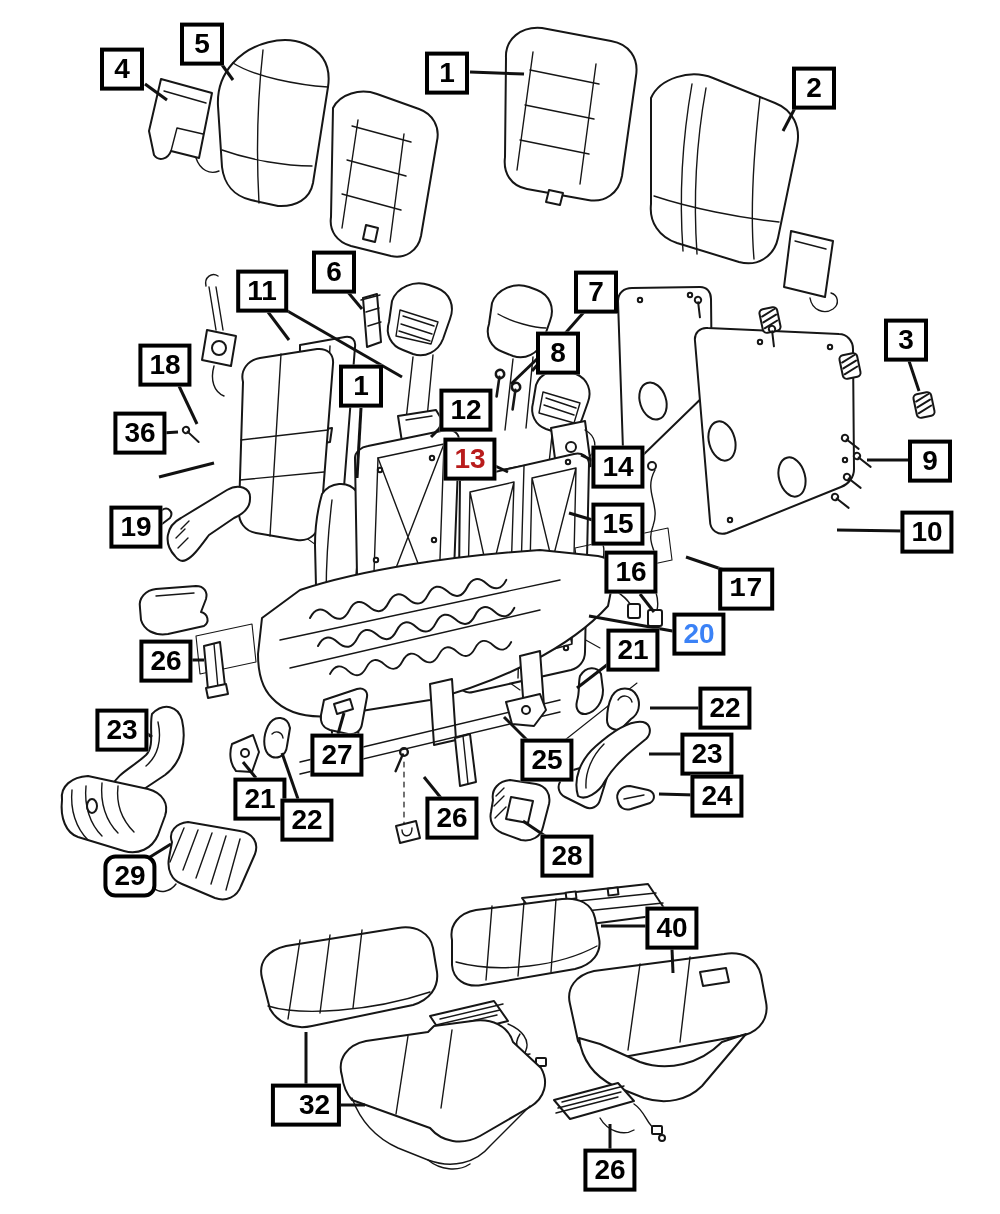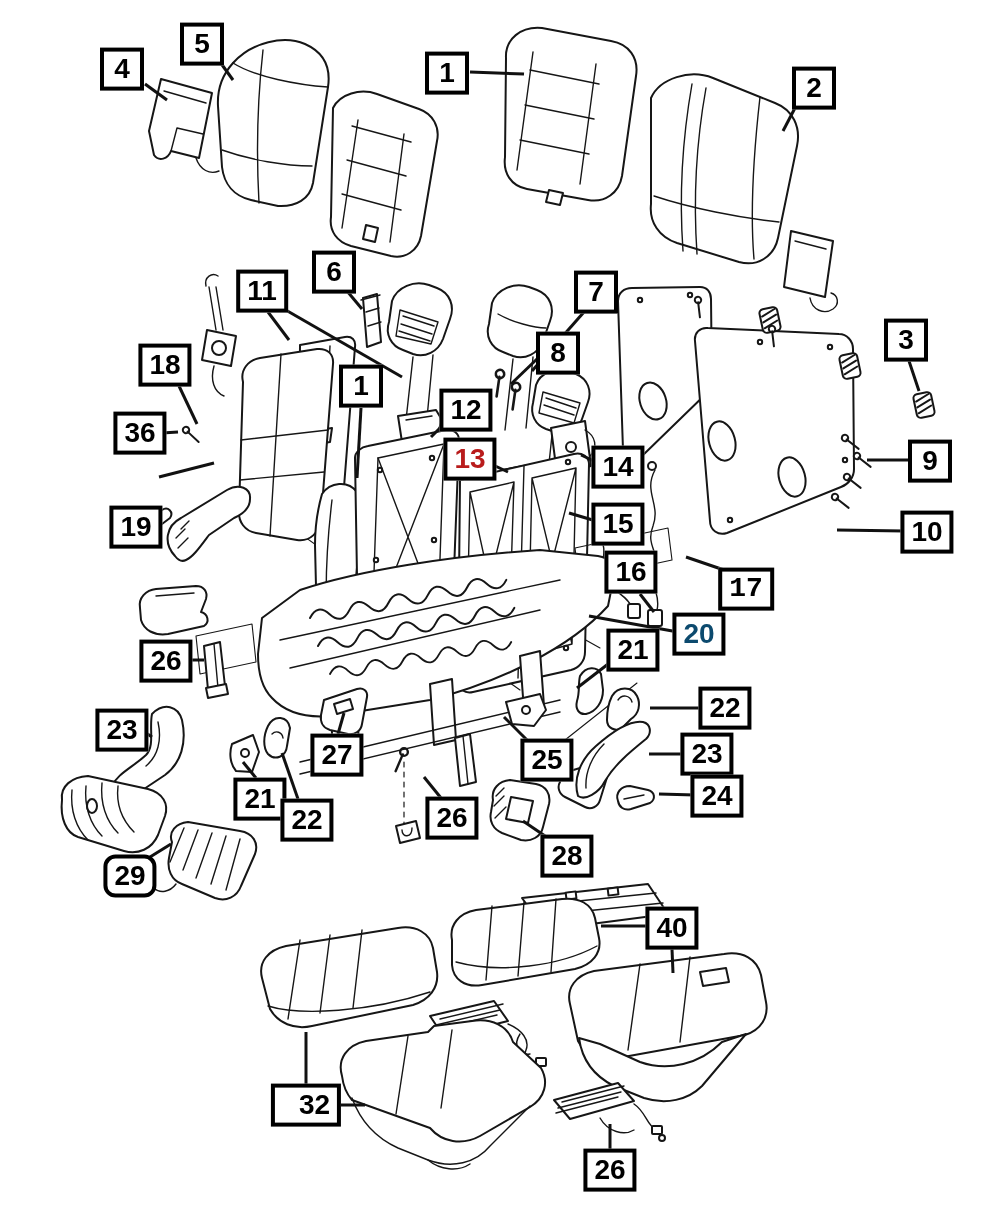--- a/index.html
+++ b/index.html
@@ -437,21 +437,21 @@
       <div class="callout" style="left: 466px; top: 410px; border-color: rgb(0, 0, 0); background: rgb(255, 255, 255); color: rgb(0, 0, 0);">12</div>
       <div class="callout" style="left: 140px; top: 433px; border-color: rgb(0, 0, 0); background: rgb(255, 255, 255); color: rgb(0, 0, 0);">36</div>
       <div class="callout" style="left: 470px; top: 459px; border-color: rgb(0, 0, 0); background: rgb(255, 255, 255); color: #b91c1c;">13</div>
       <div class="callout" style="left: 618px; top: 467px; border-color: rgb(0, 0, 0); background: rgb(255, 255, 255); color: rgb(0, 0, 0);">14</div>
       <div class="callout" style="left: 930px; top: 461px; border-color: rgb(0, 0, 0); background: rgb(255, 255, 255); color: rgb(0, 0, 0);">9</div>
       <div class="callout" style="left: 618px; top: 524px; border-color: rgb(0, 0, 0); background: rgb(255, 255, 255); color: rgb(0, 0, 0);">15</div>
       <div class="callout" style="left: 927px; top: 532px; border-color: rgb(0, 0, 0); background: rgb(255, 255, 255); color: rgb(0, 0, 0);">10</div>
       <div class="callout" style="left: 631px; top: 572px; border-color: rgb(0, 0, 0); background: rgb(255, 255, 255); color: rgb(0, 0, 0);">16</div>
       <div class="callout" style="left: 746px; top: 589px; border-color: rgb(0, 0, 0); background: rgb(255, 255, 255); color: rgb(0, 0, 0); font-family: Liberation Mono, monospace;">17</div>
       <div class="callout" style="left: 136px; top: 485px; border-color: rgb(0, 0, 0); background: rgb(255, 255, 255); color: rgb(0, 0, 0); margin-top: 42px;">19</div>
-      <div class="callout" style="left: 699px; top: 634px; border-color: rgb(0, 0, 0); background: rgb(255, 255, 255); color: #0c4a6e;">20</div>
+      <div class="callout" style="left: 699px; top: 634px; border-color: rgb(0, 0, 0); background: rgb(255, 255, 255); color: #3b82f6;">20</div>
       <div class="callout" style="left: 633px; top: 650px; border-color: rgb(0, 0, 0); background: rgb(255, 255, 255); color: rgb(0, 0, 0);">21</div>
       <div class="callout" style="left: 166px; top: 661px; border-color: rgb(0, 0, 0); background: rgb(255, 255, 255); color: rgb(0, 0, 0);">26</div>
       <div class="callout" style="left: 725px; top: 708px; border-color: rgb(0, 0, 0); background: rgb(255, 255, 255); color: rgb(0, 0, 0);">22</div>
       <div class="callout" style="left: 122px; top: 730px; border-color: rgb(0, 0, 0); background: rgb(255, 255, 255); color: rgb(0, 0, 0);">23</div>
       <div class="callout" style="left: 707px; top: 754px; border-color: rgb(0, 0, 0); background: rgb(255, 255, 255); color: rgb(0, 0, 0);">23</div>
       <div class="callout" style="left: 337px; top: 755px; border-color: rgb(0, 0, 0); background: rgb(255, 255, 255); color: rgb(0, 0, 0);">27</div>
       <div class="callout" style="left: 717px; top: 796px; border-color: rgb(0, 0, 0); background: rgb(255, 255, 255); color: rgb(0, 0, 0);">24</div>
       <div class="callout" style="left: 547px; top: 760px; border-color: rgb(0, 0, 0); background: rgb(255, 255, 255); color: rgb(0, 0, 0);">25</div>
       <div class="callout" style="left: 260px; top: 799px; border-color: rgb(0, 0, 0); background: rgb(255, 255, 255); color: rgb(0, 0, 0);">21</div>
       <div class="callout" style="left: 307px; top: 820px; border-color: rgb(0, 0, 0); background: rgb(255, 255, 255); color: rgb(0, 0, 0);">22</div>

